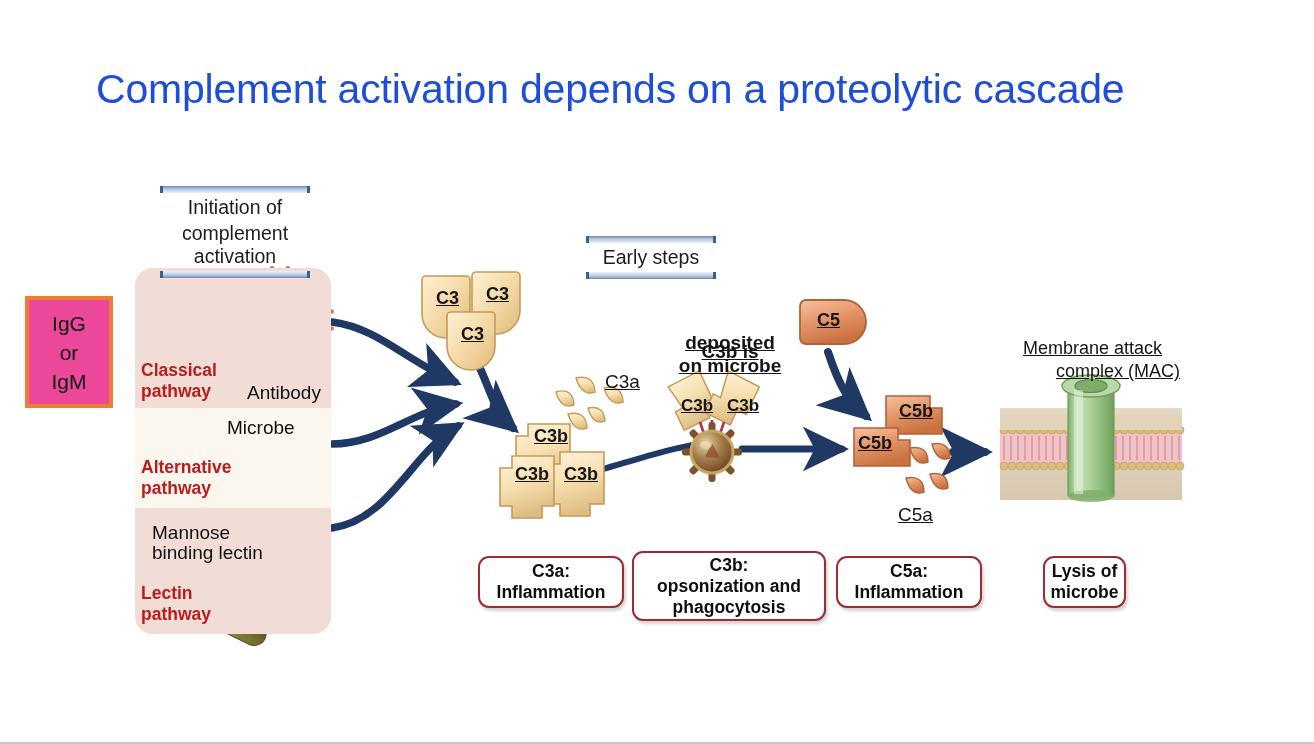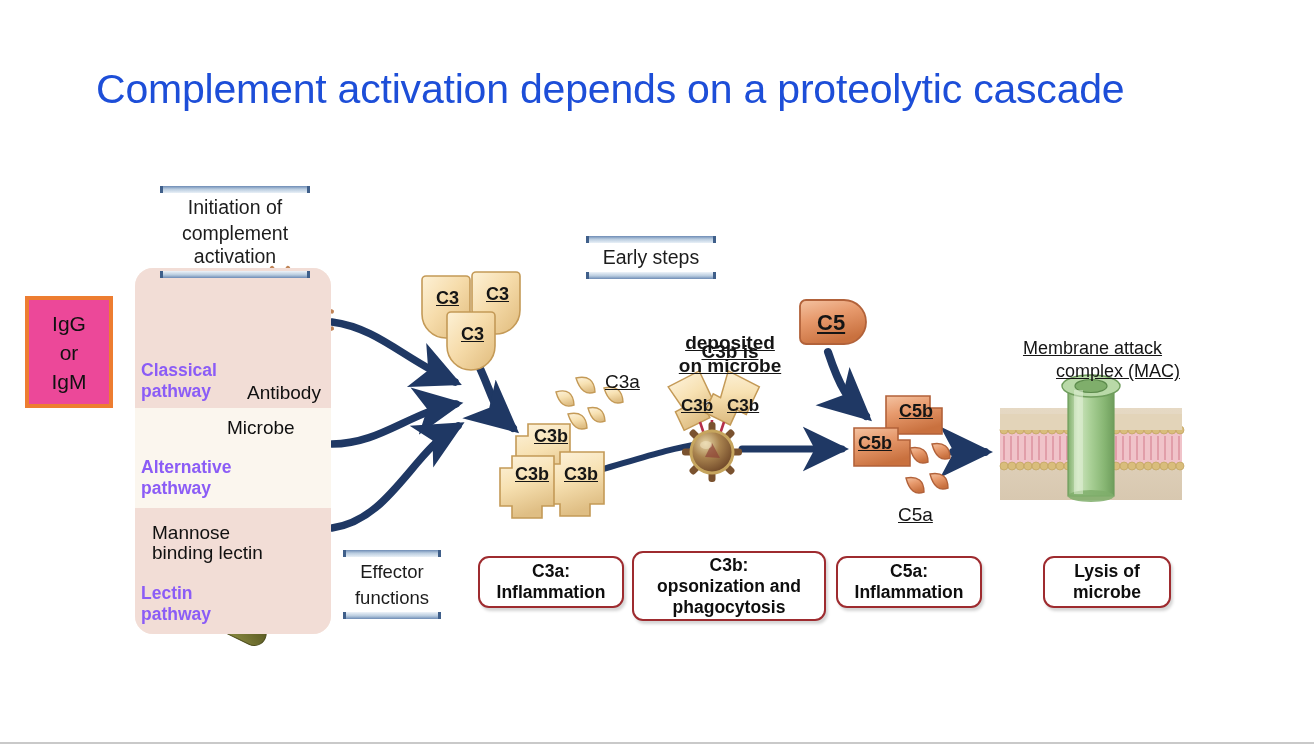--- a/index.html
+++ b/index.html
@@ -109,21 +109,21 @@
     width: 100%;
   }
   .band.pink  { background: #f2ddd6; }
   .band.cream { background: #fbf6ee; }
 
   .pw-label {
     position: absolute;
     font-weight: bold;
     font-size: 17.5px;
     line-height: 20px;
-    color: #8b5cf6;
+    color: #b91c1c;
     white-space: nowrap;
   }
   .pl-label {
     position: absolute;
     font-weight: normal;
     font-size: 19px;
     line-height: 20px;
     color: #101010;
     white-space: nowrap;
   }
@@ -548,45 +548,39 @@
     <div class="bar bottom"></div>
   </div>
 
   <div class="sec-header" style="left:586px; top:236px; width:130px;">
     <div class="bar"></div>
     <div class="txt">Early steps</div>
     <div class="bar bottom"></div>
   </div>
 
 
-  <div class="sec-header" style="left:343px; top:550px; width:98px; font-size:18.5px;">
-    <div class="bar"></div>
-    <div class="txt">Effector</div>
-    <div class="txt" style="padding-top:0;">functions</div>
-    <div class="bar bottom"></div>
-  </div>
 
   <div class="mol-label" style="left:436px; top:288px; font-weight:bold; font-size:18px;">C3</div>
   <div class="mol-label" style="left:486px; top:284px; font-weight:bold; font-size:18px;">C3</div>
   <div class="mol-label" style="left:461px; top:324px; font-weight:bold; font-size:18px;">C3</div>
 
   <div class="mol-label" style="left:605px; top:371px;">C3a</div>
 
   <div class="mol-label" style="left:534px; top:426px; font-weight:bold; font-size:18px;">C3b</div>
   <div class="mol-label" style="left:515px; top:464px; font-weight:bold; font-size:18px;">C3b</div>
   <div class="mol-label" style="left:564px; top:464px; font-weight:bold; font-size:18px;">C3b</div>
 
   <div class="mol-label bold" style="left:660px; top:308px; width:140px;margin-top:32px;">C3b is</div>
   <div class="mol-label bold" style="left:660px; top:331px; width:140px;">deposited</div>
   <div class="mol-label bold" style="left:660px; top:354px; width:140px;">on microbe</div>
 
   <div class="mol-label" style="left:681px; top:396px; font-weight:bold; font-size:17px;">C3b</div>
   <div class="mol-label" style="left:727px; top:396px; font-weight:bold; font-size:17px;">C3b</div>
 
-  <div class="mol-label" style="left:817px; top:310px; font-weight:bold; font-size:22px;">C5</div>
+  <div class="mol-label" style="left:817px; top:310px; font-weight:bold; font-size:18px;">C5</div>
 
   <div class="mol-label" style="left:899px; top:401px; font-weight:bold; font-size:18px;">C5b</div>
   <div class="mol-label" style="left:858px; top:433px; font-weight:bold; font-size:18px;">C5b</div>
 
   <div class="mol-label" style="left:898px; top:504px;">C5a</div>
 
   <div class="mol-label" style="left:1005px; top:338px; width:175px; text-align:center; font-size:18px;">Membrane attack</div>
   <div class="mol-label" style="left:1005px; top:361px; width:175px; text-align:right; font-size:18px;">complex (MAC)</div>
 
   <div class="eff-box" style="left:478px; top:556px; width:146px; height:52px; flex-direction:column;">
@@ -598,18 +592,18 @@
     <div>C3b:</div>
     <div>opsonization and</div>
     <div>phagocytosis</div>
   </div>
 
   <div class="eff-box" style="left:836px; top:556px; width:146px; height:52px; flex-direction:column;">
     <div>C5a:</div>
     <div>Inflammation</div>
   </div>
 
-  <div class="eff-box" style="left:1043px; top:556px; width:128px; height:52px; flex-direction:column;">
+  <div class="eff-box" style="left:1043px; top:556px; width:83px; height:52px; flex-direction:column;">
     <div>Lysis of</div>
     <div>microbe</div>
   </div>
 
 </div>
 
 </body></html>

